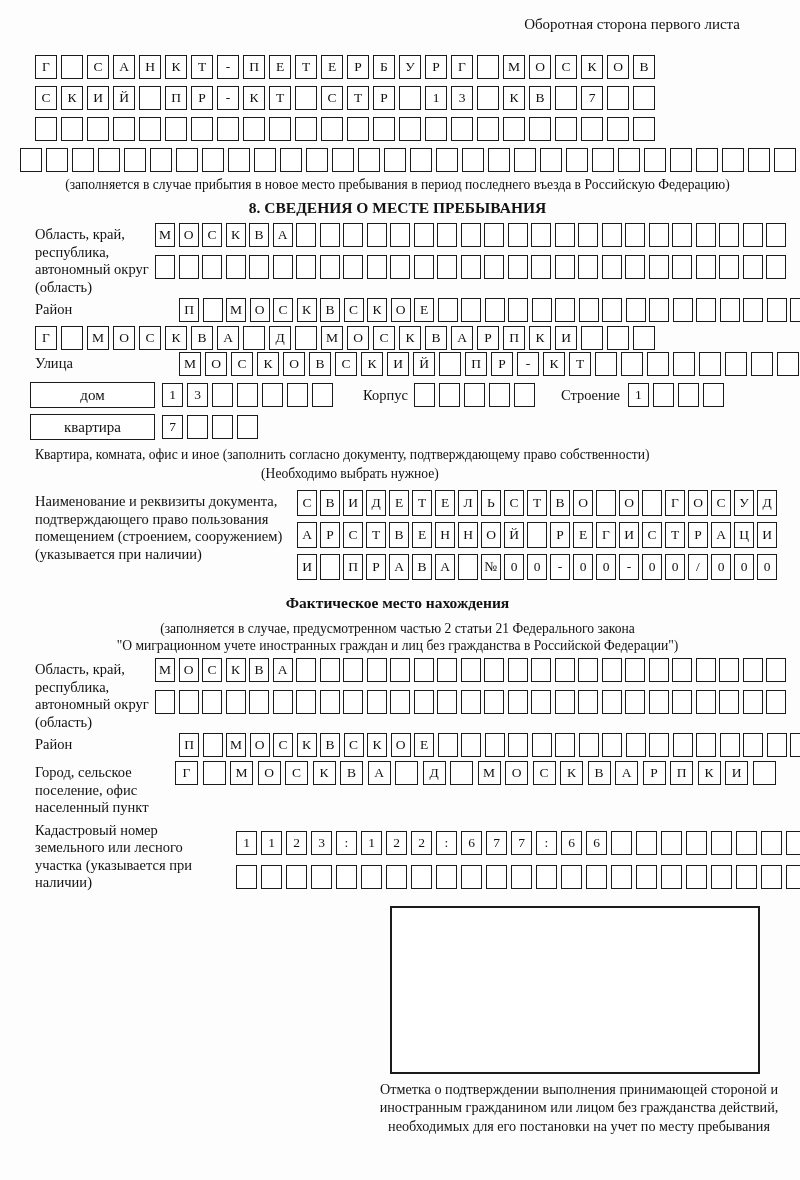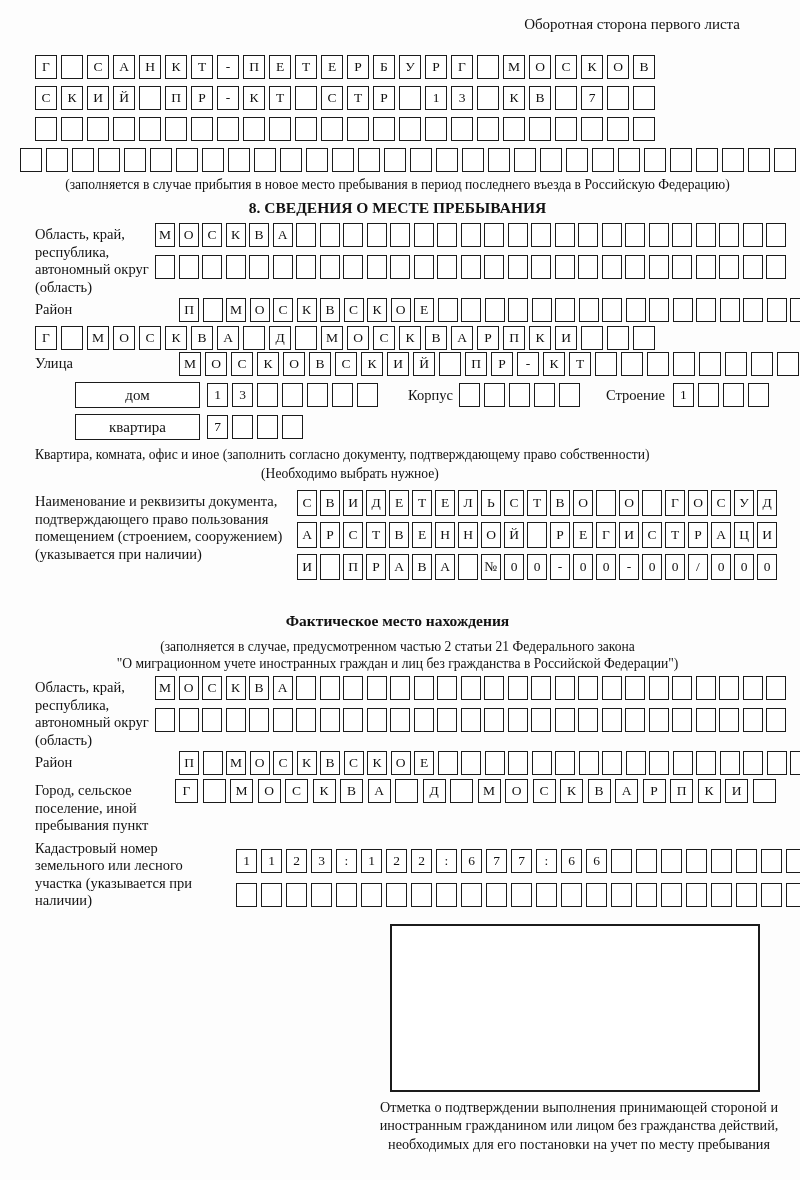--- a/index.html
+++ b/index.html
@@ -26,34 +26,34 @@
   .g-24a{gap:4px;} .g-24a .cell{width:22px;}
   .g-doc{gap:3px;margin-bottom:6px;} .g-doc .cell{width:20px;height:26px;}
   .g-22{gap:4.5px;} .g-22 .cell{width:23px;}
   .g-kad{gap:4px;} .g-kad .cell{width:21px;}
   .g-sm{gap:4px;} .g-sm .cell{width:21px;}
   .note{font-size:13.6px;line-height:17px;}
   .center{text-align:center;}
   .sect-title{font-weight:bold;font-size:15.5px;text-align:center;}
   .wbox{
     flex:none;height:26px;box-sizing:border-box;border:1.7px solid #1b1b1b;background:#fff;
-    display:flex;align-items:center;justify-content:center;font-size:15px;margin-left:45px;
+    display:flex;align-items:center;justify-content:center;font-size:15px;
   }
   .inline-lbl{font-size:14.5px;line-height:26px;flex:none;}
   .chk{
     flex:none;width:22px;height:25px;box-sizing:border-box;border:1.6px solid #1b1b1b;background:#fff;
     display:flex;align-items:center;justify-content:center;font-size:14.5px;
   }
   .confirm-box{
     margin-left:355px;width:370px;height:168px;box-sizing:border-box;
     border:2px solid #1b1b1b;background:#fff;
   }
   .confirm-caption{margin-left:338px;width:412px;text-align:center;font-size:14.2px;line-height:18.5px;margin-top:6px;}
   .mt2{margin-top:2px;gap:24px;} .mt4{margin-top:4px;} .mt6{margin-top:6px;} .mt8{margin-top:8px;}
-  .mt10{margin-top:26px;} .mt14{margin-top:14px;} .mt22{margin-top:22px;}
+  .mt10{margin-top:8px;} .mt14{margin-top:14px;} .mt22{margin-top:22px;}
   .gap8 > .grid{margin-bottom:8px;} .gap8 > .grid:last-child{margin-bottom:0;}
   .pt12{padding-top:12px;}
 </style>
 </head>
 <body>
 
 <div class="page">
 
   <div class="hdr-note">Оборотная сторона первого листа</div>
 
@@ -542,21 +542,21 @@
         <span class="cell"></span>
         <span class="cell"></span>
         <span class="cell"></span>
         <span class="cell"></span>
         <span class="cell"></span>
         <span class="cell"></span>
       </div>
   </div>
 
   <div class="row mt4">
-    <div class="lbl w140">Город, сельское поселение, иной пребывания пункт</div>
+    <div class="lbl w140">Город, сельское поселение, офис населенный пункт</div>
     <div class="grid g-22">
         <span class="cell">Г</span>
         <span class="cell"></span>
         <span class="cell">М</span>
         <span class="cell">О</span>
         <span class="cell">С</span>
         <span class="cell">К</span>
         <span class="cell">В</span>
         <span class="cell">А</span>
         <span class="cell"></span>

